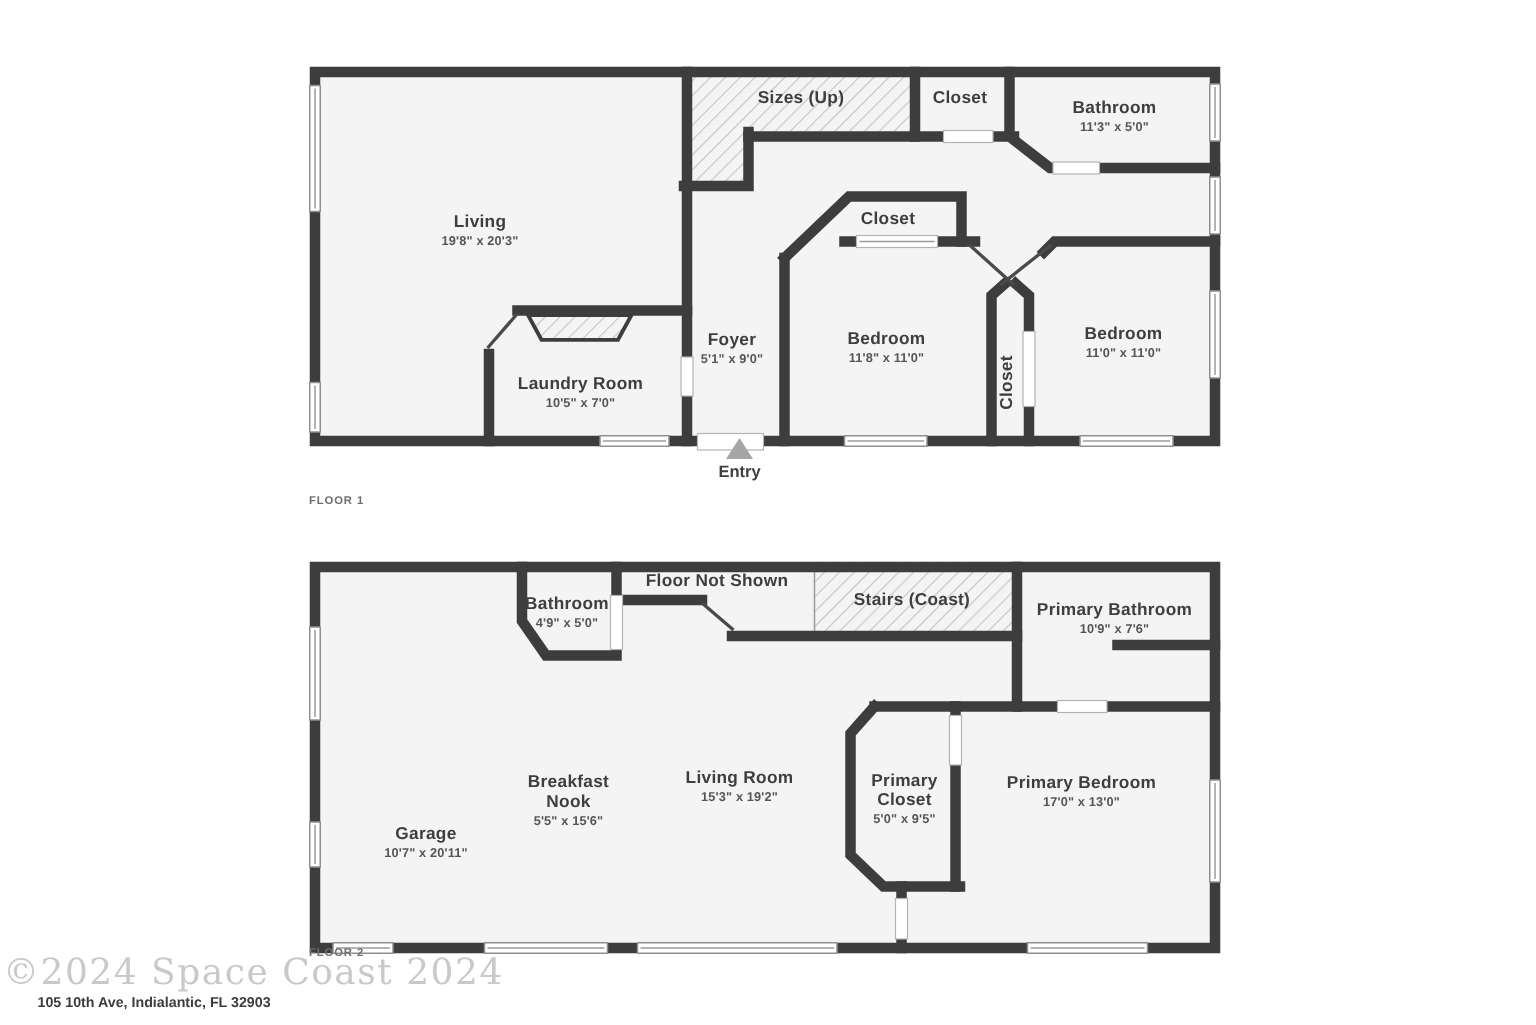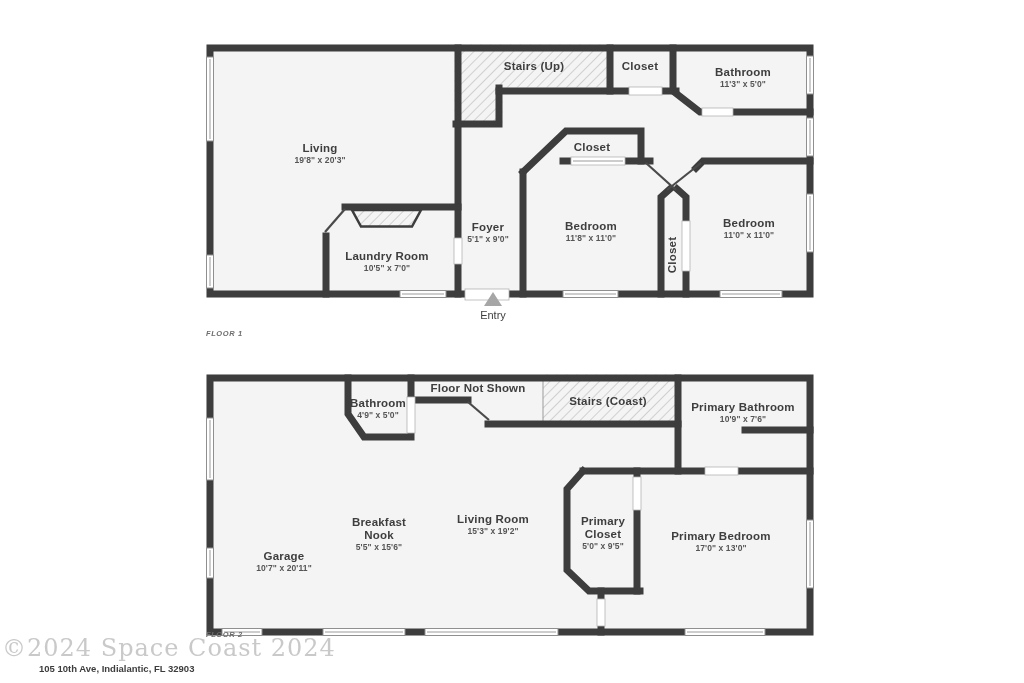--- a/index.html
+++ b/index.html
@@ -14,25 +14,25 @@
   .leaf{stroke:#4a4a4a;stroke-width:2.2;fill:none;}
   .tri{fill:#a6a6a6;}
   .hatchfill{fill:url(#hatch);}
   .hatchb{stroke:#3d3d3d;stroke-width:2.5;}
 
   .lbl{position:absolute;transform:translate(-50%,-50%);text-align:center;white-space:nowrap;z-index:5;}
   .lbl.wrap{white-space:normal;}
   .lbl.vert{transform:translate(-50%,-50%) rotate(-90deg);}
   .rname{font-size:11.5px;font-weight:700;color:#3e3e3e;line-height:1.12;letter-spacing:.2px;}
   .rdim{font-size:8.5px;font-weight:700;color:#555555;line-height:1.25;letter-spacing:.1px;}
-  .entry-lbl{font-size:11px;font-weight:400;color:#3e3e3e;}
-  .floor-tag{position:absolute;font-size:7.5px;font-weight:700;color:#6e6e6e;letter-spacing:.6px;z-index:6;font-style:italic;}
+  .entry-lbl{font-size:11px;font-weight:700;color:#3e3e3e;}
+  .floor-tag{position:absolute;font-size:7.5px;font-weight:700;color:#6e6e6e;letter-spacing:.6px;z-index:6;}
   .watermark{position:absolute;left:2px;top:634px;font-family:"DejaVu Serif", serif;
              font-size:24px;color:#a9a9a9;opacity:.62;letter-spacing:1px;z-index:2;white-space:nowrap;}
-  .address{position:absolute;left:39px;top:663px;font-size:9.5px;font-weight:700;color:#3c3c3c;z-index:6;text-align:right;}
+  .address{position:absolute;left:25px;top:663px;font-size:9.5px;font-weight:700;color:#3c3c3c;z-index:6;text-align:right;}
   .disclaimer{position:absolute;left:353px;top:667px;font-size:8px;font-weight:700;color:#8a8a8a;
               letter-spacing:.1px;z-index:6;}
 </style>
 </head>
 <body>
 
 <div id="page">
 
   <svg width="1024" height="683" viewBox="0 0 1024 683">
     <defs>
@@ -154,21 +154,21 @@
         <path class="leaf" d="M468,402 L489,420"></path>
       </g>
     </g>
   </svg>
 
   <div class="lbl" style="left:320px;top:154px">
     <div class="rname">Living</div>
     <div class="rdim">19'8" x 20'3"</div>
   </div>
   <div class="lbl" style="left:534px;top:66px">
-    <div class="rname">Stairs (Up)</div>
+    <div class="rname">Sizes (Up)</div>
   </div>
   <div class="lbl" style="left:640px;top:66px">
     <div class="rname">Closet</div>
   </div>
   <div class="lbl" style="left:743px;top:78px">
     <div class="rname">Bathroom</div>
     <div class="rdim">11'3" x 5'0"</div>
   </div>
   <div class="lbl" style="left:592px;top:147px">
     <div class="rname">Closet</div>
@@ -220,21 +220,21 @@
     <div class="rdim">5'5" x 15'6"</div>
   </div>
   <div class="lbl" style="left:493px;top:525px">
     <div class="rname">Living Room</div>
     <div class="rdim">15'3" x 19'2"</div>
   </div>
   <div class="lbl wrap" style="left:603px;top:533px;width:54px">
     <div class="rname">Primary Closet</div>
     <div class="rdim">5'0" x 9'5"</div>
   </div>
-  <div class="lbl" style="left:721px;top:542px">
+  <div class="lbl" style="left:721px;top:528px">
     <div class="rname">Primary Bedroom</div>
     <div class="rdim">17'0" x 13'0"</div>
   </div>
   <div class="floor-tag" style="left:206px;top:630px">FLOOR 2</div>
 
   <div class="watermark">©2024 Space Coast 2024</div>
   <div class="address">105 10th Ave, Indialantic, FL 32903</div>
 
 </div>
 

